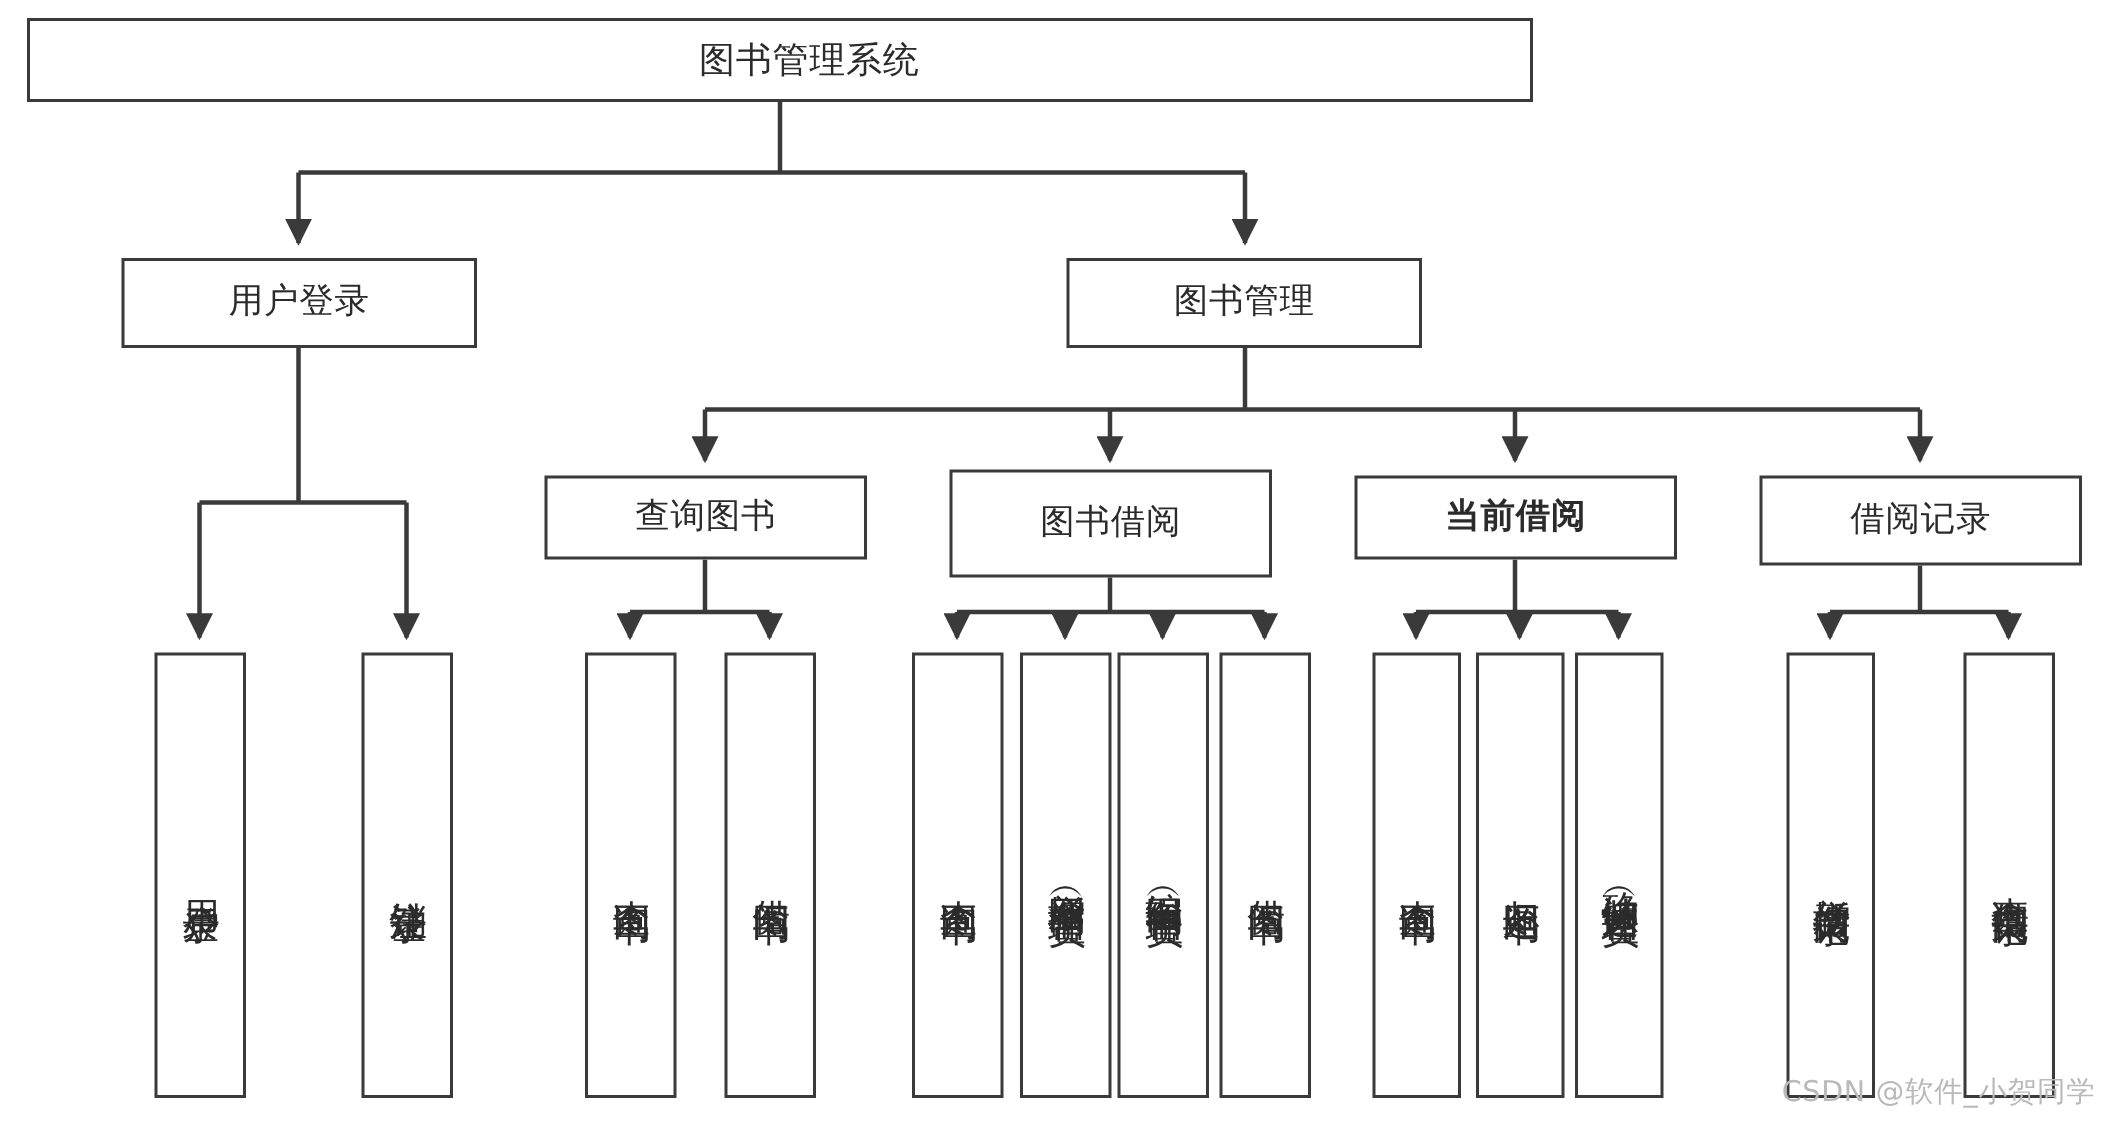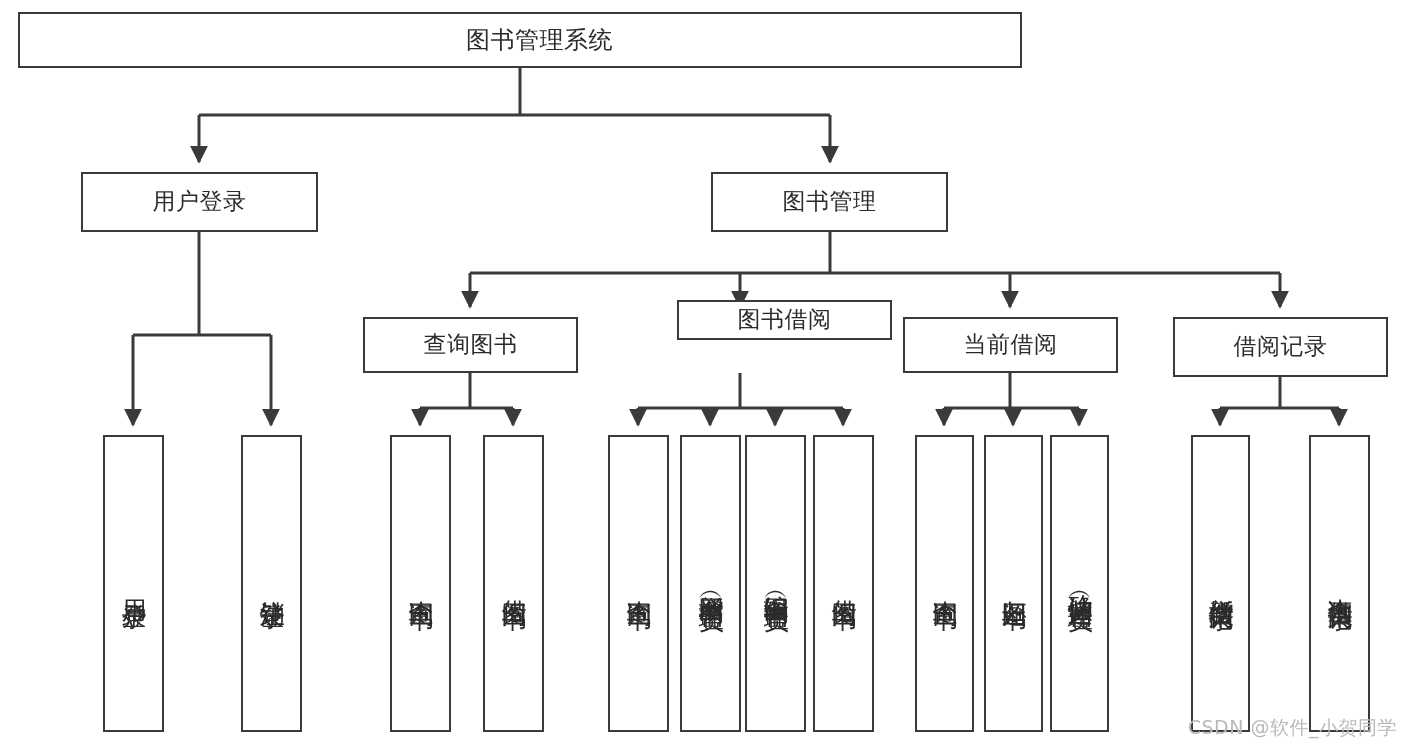--- a/index.html
+++ b/index.html
@@ -140,24 +140,24 @@
   <div class="node horiz" style="left:81px; top:172px; width:237px; height:60px;">
     <span class="node-label">用户登录</span>
   </div>
   <div class="node horiz" style="left:711px; top:172px; width:237px; height:60px;justify-content:center;">
     <span class="node-label">图书管理</span>
   </div>
 
   <div class="node horiz" style="left:363px; top:317px; width:215px; height:56px;">
     <span class="node-label">查询图书</span>
   </div>
-  <div class="node horiz" style="left:633px; top:300px; width:215px; height:40px;margin-left:44px;">
+  <div class="node horiz" style="left:633px; top:313px; width:215px; height:72px;">
     <span class="node-label">图书借阅</span>
   </div>
-  <div class="node horiz" style="left:903px; top:317px; width:215px; height:56px;">
+  <div class="node horiz" style="left:903px; top:317px; width:215px; height:56px;font-weight:bold;">
     <span class="node-label">当前借阅</span>
   </div>
   <div class="node horiz" style="left:1173px; top:317px; width:215px; height:60px;">
     <span class="node-label">借阅记录</span>
   </div>
 
   <div class="node vert" style="left:103px; top:435px; width:61px; height:297px;">
     <span class="node-label">用户登录</span>
   </div>
   <div class="node vert" style="left:241px; top:435px; width:61px; height:297px;">

